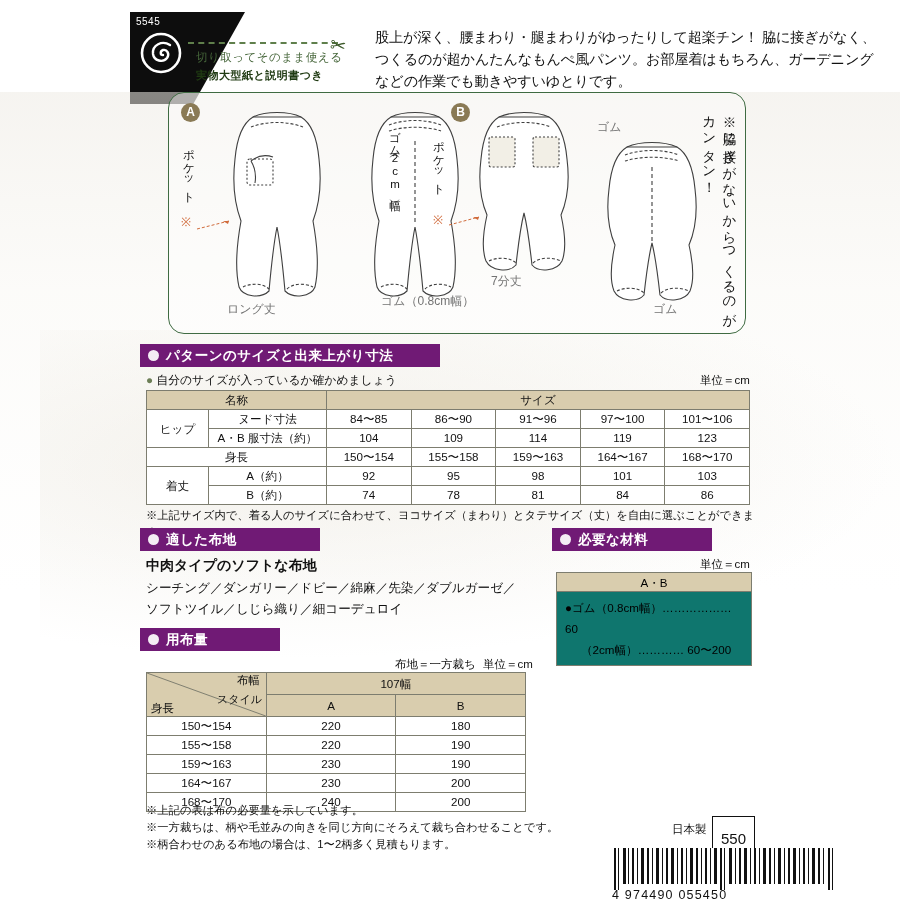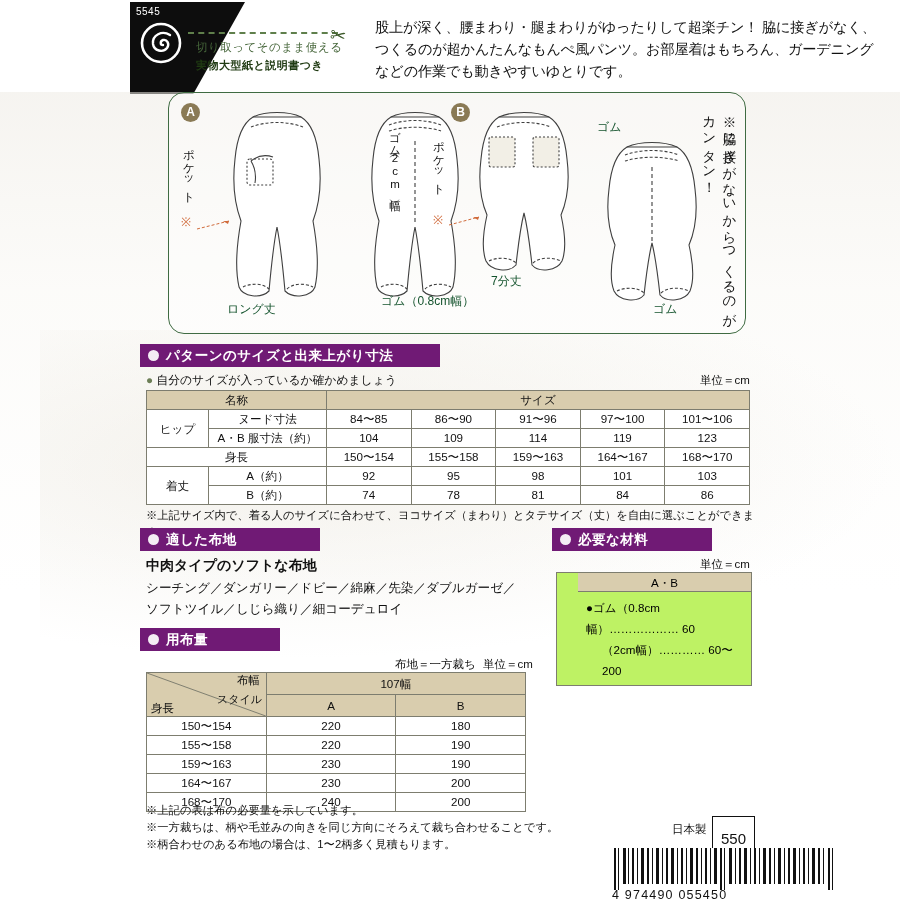--- a/index.html
+++ b/index.html
@@ -10,21 +10,21 @@
     background:#ffffff;
     position:relative;
     overflow:hidden;
   }
   .page {
     position:absolute; left:0; top:0; width:900px; height:908px;
     background:#ffffff;
   }
   
   .topbar {
-    position:absolute; left:0; top:2px; width:900px; height:92px;
+    position:absolute; left:0; top:12px; width:900px; height:92px;
     background:#ffffff;
   }
   .black-corner {
     position:absolute; left:130px; top:0; width:115px; height:92px;
     background:#0d0d0d;
     clip-path: polygon(0 0, 100% 0, 55% 100%, 0 100%);
   }
   .code-num {
     position:absolute; left:136px; top:4px;
     color:#ffffff; font-size:10px; letter-spacing:0.5px;
@@ -74,21 +74,21 @@
   .badge {
     position:absolute; width:19px; height:19px; border-radius:50%;
     background:#8a7a55; color:#fff; font-size:12px; font-weight:bold;
     text-align:center; line-height:19px;
   }
   .vlabel {
     writing-mode: vertical-rl;
     text-orientation: upright;
     font-size:11.5px; color:#111; letter-spacing:1px;
   }
-  .hlabel { font-size:12px; color:#14532d; }
+  .hlabel { font-size:12px; color:#737373; }
   .star { color:#d06a3a; font-size:12px; }
   .rightnote {
     position:absolute; right:6px; top:14px;
     writing-mode: vertical-rl; text-orientation: upright;
     font-size:13.5px; color:#111; line-height:1.5; letter-spacing:1px;
   }
   
   .pantsvg { position:absolute; }
   
   .sec-head {
@@ -143,23 +143,22 @@
   }
   .fab-title {
     position:absolute; font-size:14px; font-weight:bold; color:#111;
   }
   .fab-list {
     position:absolute; font-size:12.6px; color:#111; line-height:1.65;
   }
   .mat-box {
     position:absolute;
     border:1px solid #7d7d6f;
-    background:#bef264;
+    background:#0f766e;
     font-size:11.6px;
-    padding-left:21px;
   }
   .mat-head {
     background:#d9cdae; text-align:center; border-bottom:1px solid #7d7d6f;
     height:19px; line-height:19px; font-size:11.6px;
   }
   .mat-row { padding:6px 8px 4px 8px; line-height:1.8; font-size:11.6px; }
   .credit {
     position:absolute; font-size:11.3px; color:#111; line-height:1.6;
   }
   .madein {

